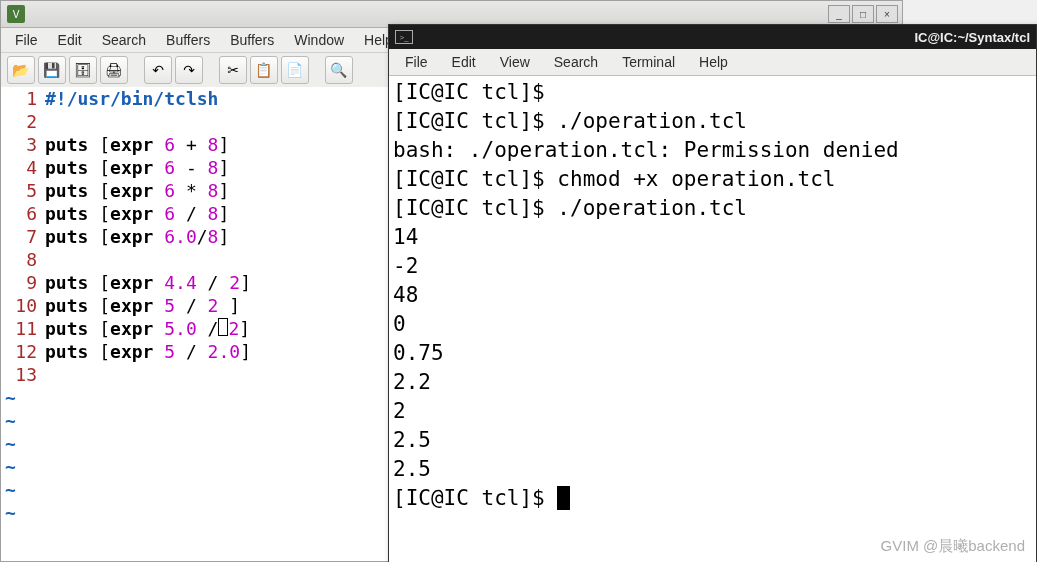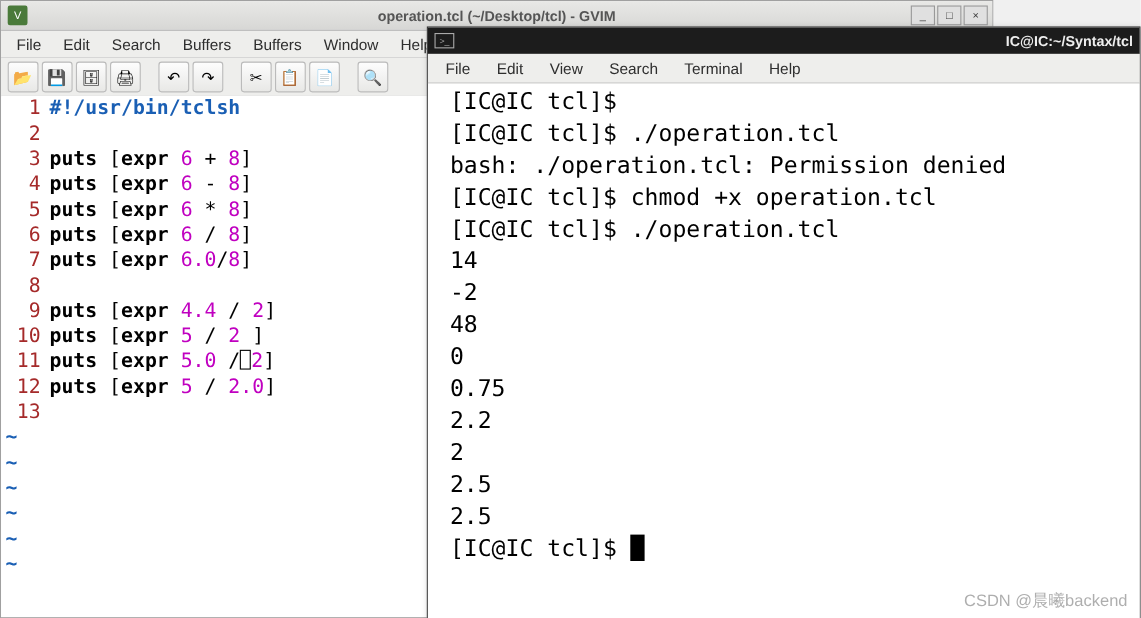--- a/index.html
+++ b/index.html
@@ -202,21 +202,21 @@
     cursor: pointer;
   }
   .term-body {
     flex: 1;
     background: #fff;
     color: #000;
     font-family: "DejaVu Sans Mono", monospace;
     font-size: 21px;
     line-height: 29px;
     white-space: pre;
-    padding: 2px 20px;
+    padding: 2px 4px;
     overflow: hidden;
   }
   .term-body .cursor-block {
     display: inline-block;
     width: 13px;
     height: 24px;
     background: #000;
     vertical-align: text-top;
   }
 
@@ -228,21 +228,20 @@
     color: rgba(120,120,120,0.6);
     font-family: sans-serif;
   }
 </style>
 </head>
 <body>
 
 <div class="gvim-window">
   <div class="gvim-titlebar">
     <div class="app-icon">V</div>
-    <div class="title">operation.tcl (~/Desktop/tcl) - GVIM</div>
     <div class="win-controls">
       <div class="win-btn">_</div>
       <div class="win-btn">□</div>
       <div class="win-btn">×</div>
     </div>
   </div>
   <div class="gvim-menubar" id="gvim-menubar">
       <span class="menu-item">File</span>
       <span class="menu-item">Edit</span>
       <span class="menu-item">Search</span>
@@ -278,13 +277,13 @@
       <span class="menu-item">File</span>
       <span class="menu-item">Edit</span>
       <span class="menu-item">View</span>
       <span class="menu-item">Search</span>
       <span class="menu-item">Terminal</span>
       <span class="menu-item">Help</span>
     </div>
   <div class="term-body" id="term-body"><div>[IC@IC tcl]$ </div><div>[IC@IC tcl]$ ./operation.tcl</div><div>bash: ./operation.tcl: Permission denied</div><div>[IC@IC tcl]$ chmod +x operation.tcl</div><div>[IC@IC tcl]$ ./operation.tcl</div><div>14</div><div>-2</div><div>48</div><div>0</div><div>0.75</div><div>2.2</div><div>2</div><div>2.5</div><div>2.5</div><div>[IC@IC tcl]$ <span class="cursor-block"></span></div></div>
 </div>
 
-<div class="watermark">CSDN @晨曦backend</div>
+<div class="watermark">GVIM @晨曦backend</div>
 
 </body></html>

